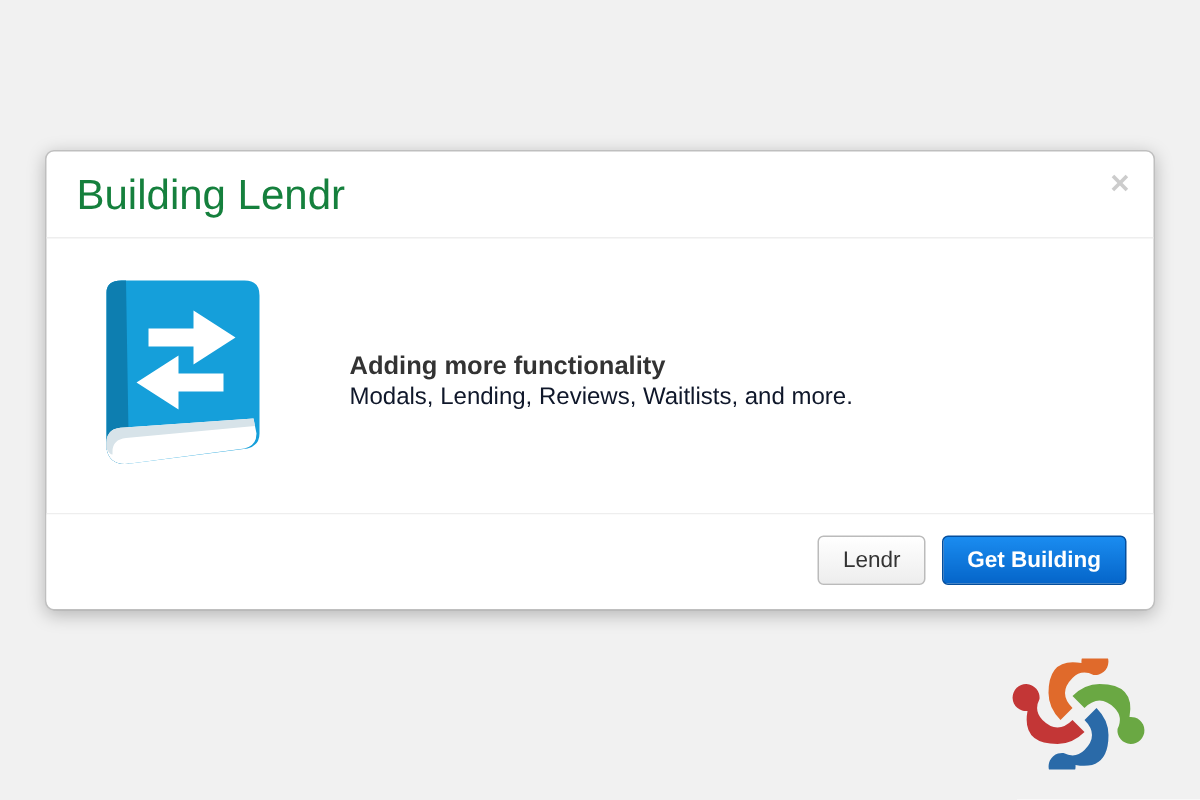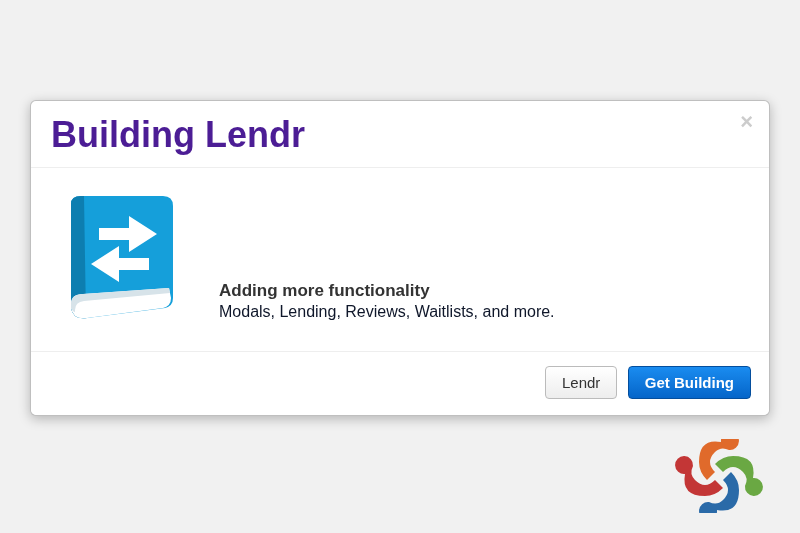--- a/index.html
+++ b/index.html
@@ -20,43 +20,43 @@
       border: 1px solid rgba(0,0,0,0.25);
       border-radius: 6px;
       box-shadow: 0 3px 12px rgba(0,0,0,0.25);
     }
     .modal-header {
       padding: 14px 20px 12px 20px;
       border-bottom: 1px solid #eee;
       position: relative;
     }
     .modal-title {
-      font-size: 36px;
-      font-weight: 700;
-      color: #4c1d95;
+      font-size: 28px;
+      font-weight: 400;
+      color: #15803d;
       line-height: 1.1;
     }
     .modal-close {
       position: absolute;
       right: 16px;
       top: 10px;
       font-size: 22px;
       font-weight: 700;
       color: #ccc;
       background: none;
       border: none;
       cursor: pointer;
       line-height: 1;
     }
     .modal-body {
       padding: 18px 20px 30px 20px;
       border-bottom: 1px solid #eee;
       display: flex;
-      align-items: flex-end;
-      gap: 28px;
+      align-items: center;
+      gap: 42px;
     }
     .book-icon {
       width: 140px;
       height: 135px;
       flex-shrink: 0;
     }
     .body-text { padding-top: 20px; }
     .body-heading {
       font-size: 17px;
       font-weight: 700;

